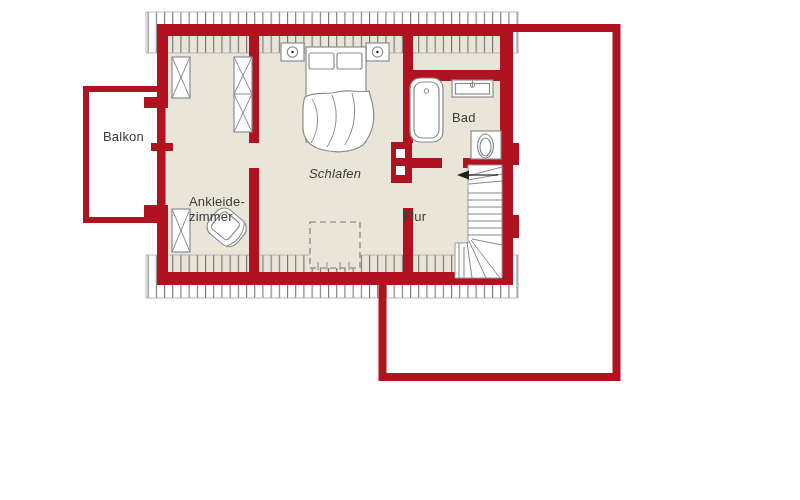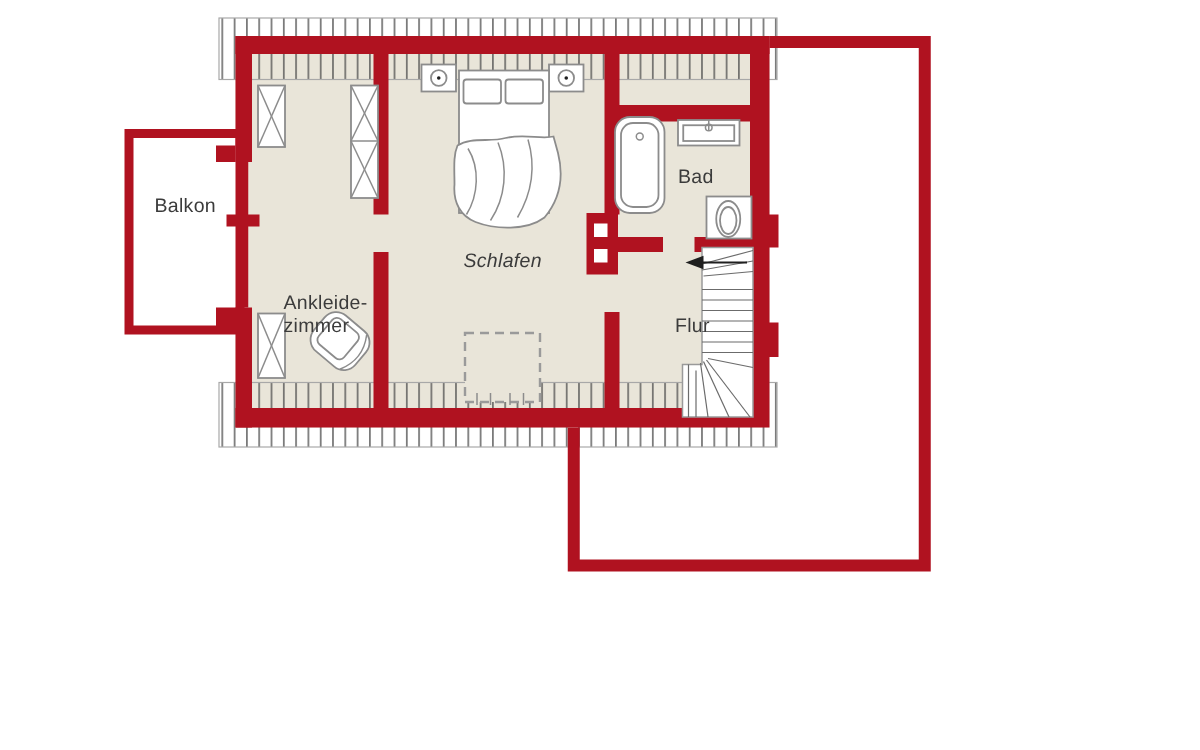--- a/index.html
+++ b/index.html
@@ -165,14 +165,14 @@
     </g>
   </svg>
 
   <div class="room-label" style="left:103px;top:129px;">Balkon</div>
   <div class="room-label" style="left:189px;top:170px;margin-top:24px;">
     <span>Ankleide-</span>
     <span>zimmer</span>
   </div>
   <div class="room-label" style="left:309px;top:166px;font-style:italic;">Schlafen</div>
   <div class="room-label" style="left:452px;top:110px;">Bad</div>
-  <div class="room-label" style="left:450px;top:209px;">Flur</div>
+  <div class="room-label" style="left:403px;top:209px;">Flur</div>
 </div>
 
 </body></html>

